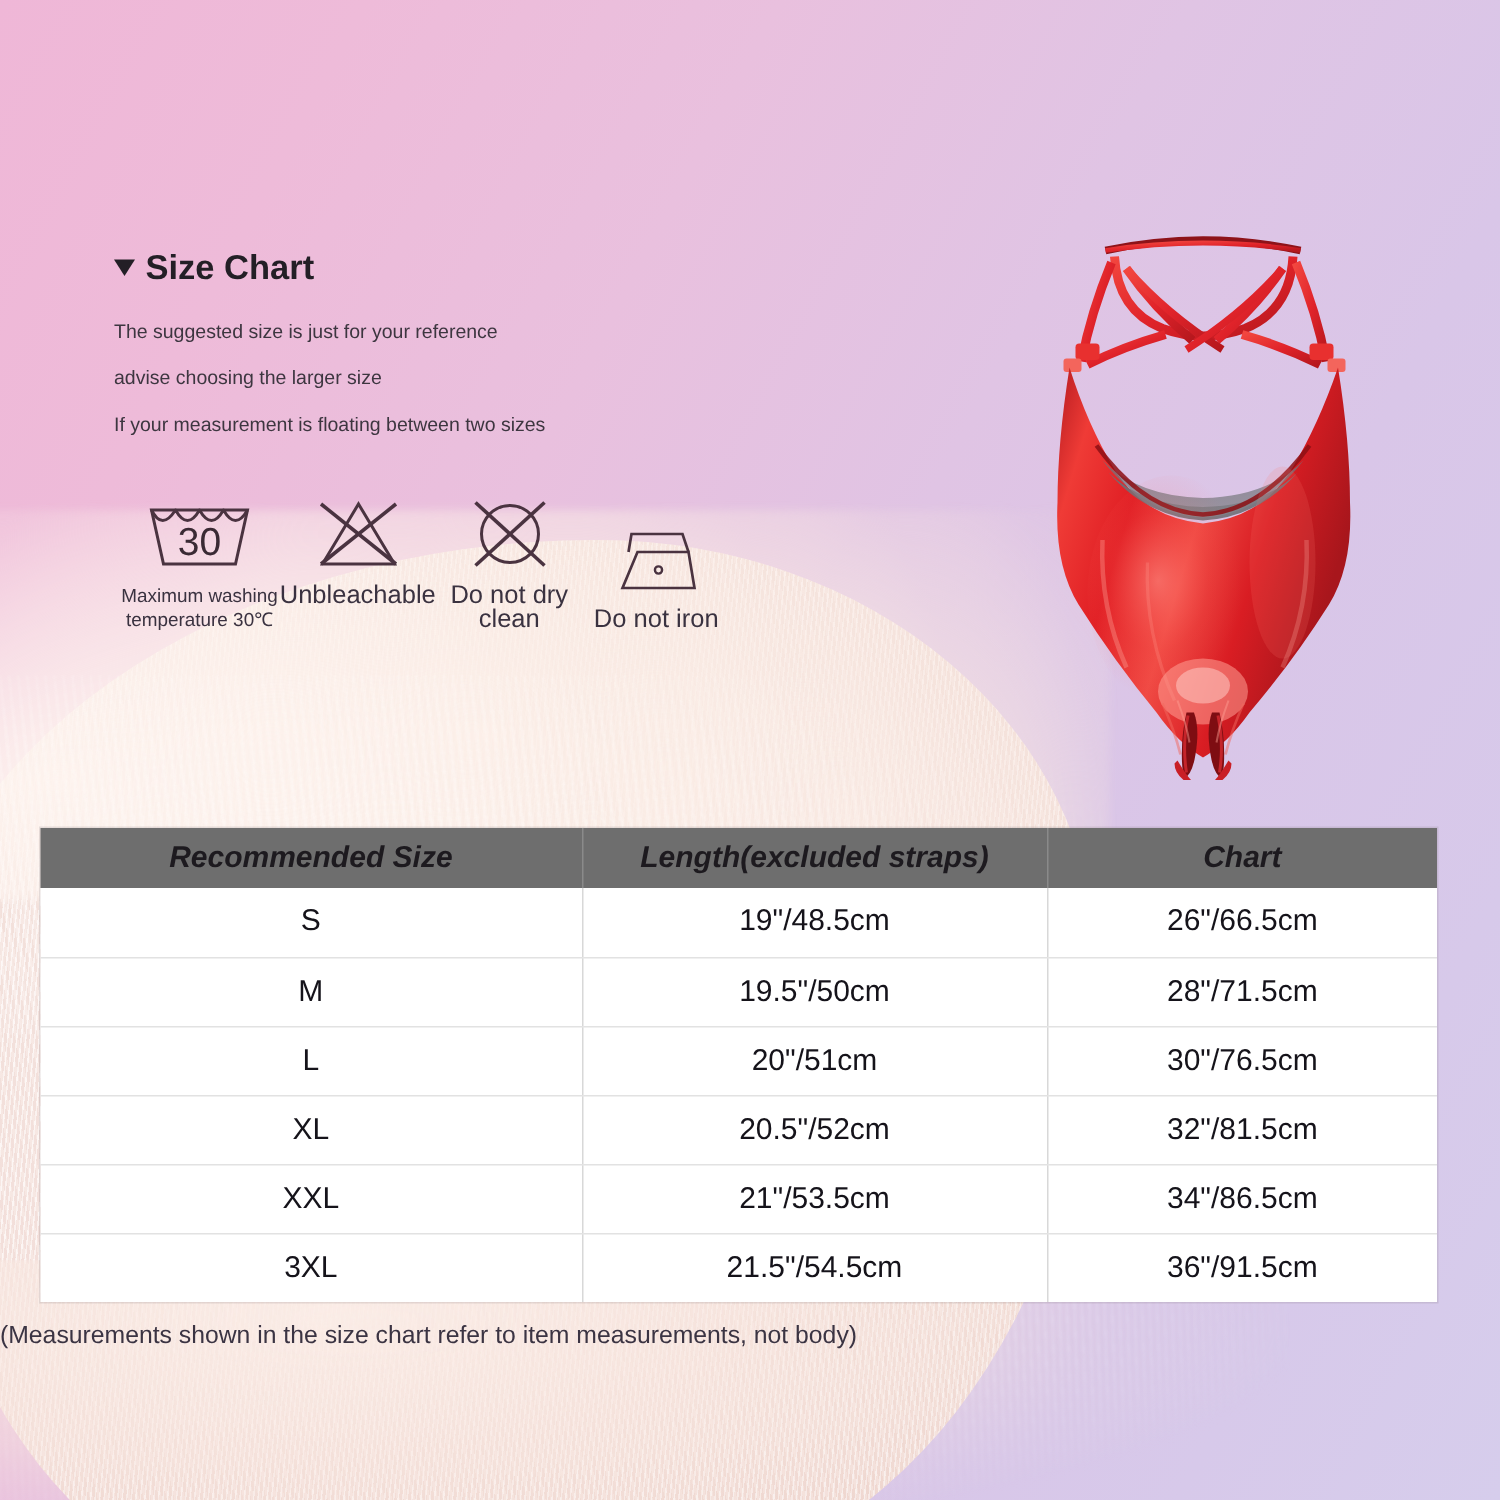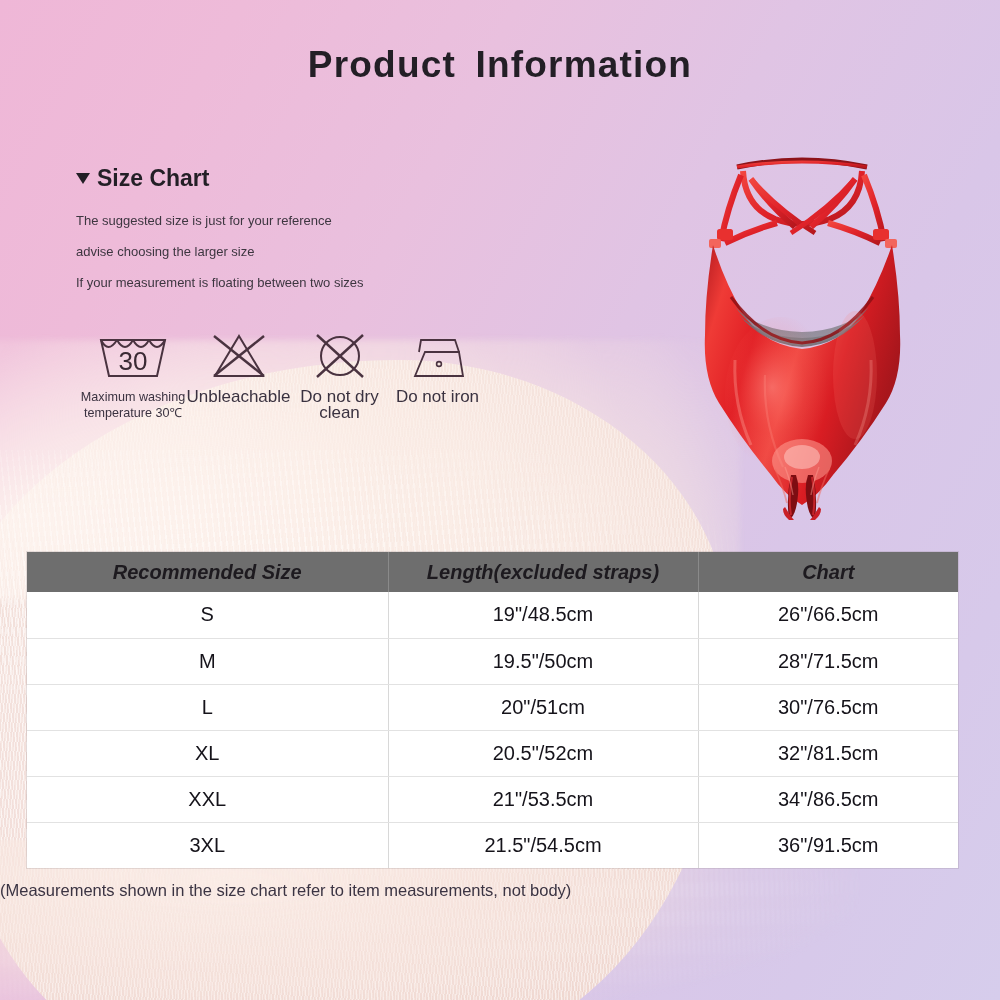--- a/index.html
+++ b/index.html
@@ -158,21 +158,21 @@
   }
   .care-item {
     width: 101px;
     display: flex;
     flex-direction: column;
     align-items: center;
   }
   .care-item.wash   { width: 110px; }
   .care-item.bleach { width: 101px; }
   .care-item.dry    { width: 101px; }
-  .care-item.iron   { width: 95px; }
+  .care-item.iron   { width: 95px; justify-content: flex-end; }
 
   .care-glyph {
     height: 56px;
     display: flex;
     align-items: center;
     justify-content: center;
   }
   .care-label {
     margin-top: 5px;
     font-size: 17px;
@@ -247,21 +247,20 @@
 
 <div id="page">
 
   <div class="fur-wrap">
     <div class="fur-body"></div>
     <div class="fur-edge"></div>
     <div class="fur-strands"></div>
   </div>
   <div class="fur-bottom"></div>
 
-  <div class="page-title">Product  Information</div>
 
   <div class="sizechart-block">
     <div class="sc-heading">
       <span class="tri-icon"></span>
       <span>Size Chart</span>
     </div>
     <div class="sc-line">The suggested size is just for your reference</div>
     <div class="sc-line">advise choosing the larger size</div>
     <div class="sc-line">If your measurement is floating between two sizes</div>
   </div>

